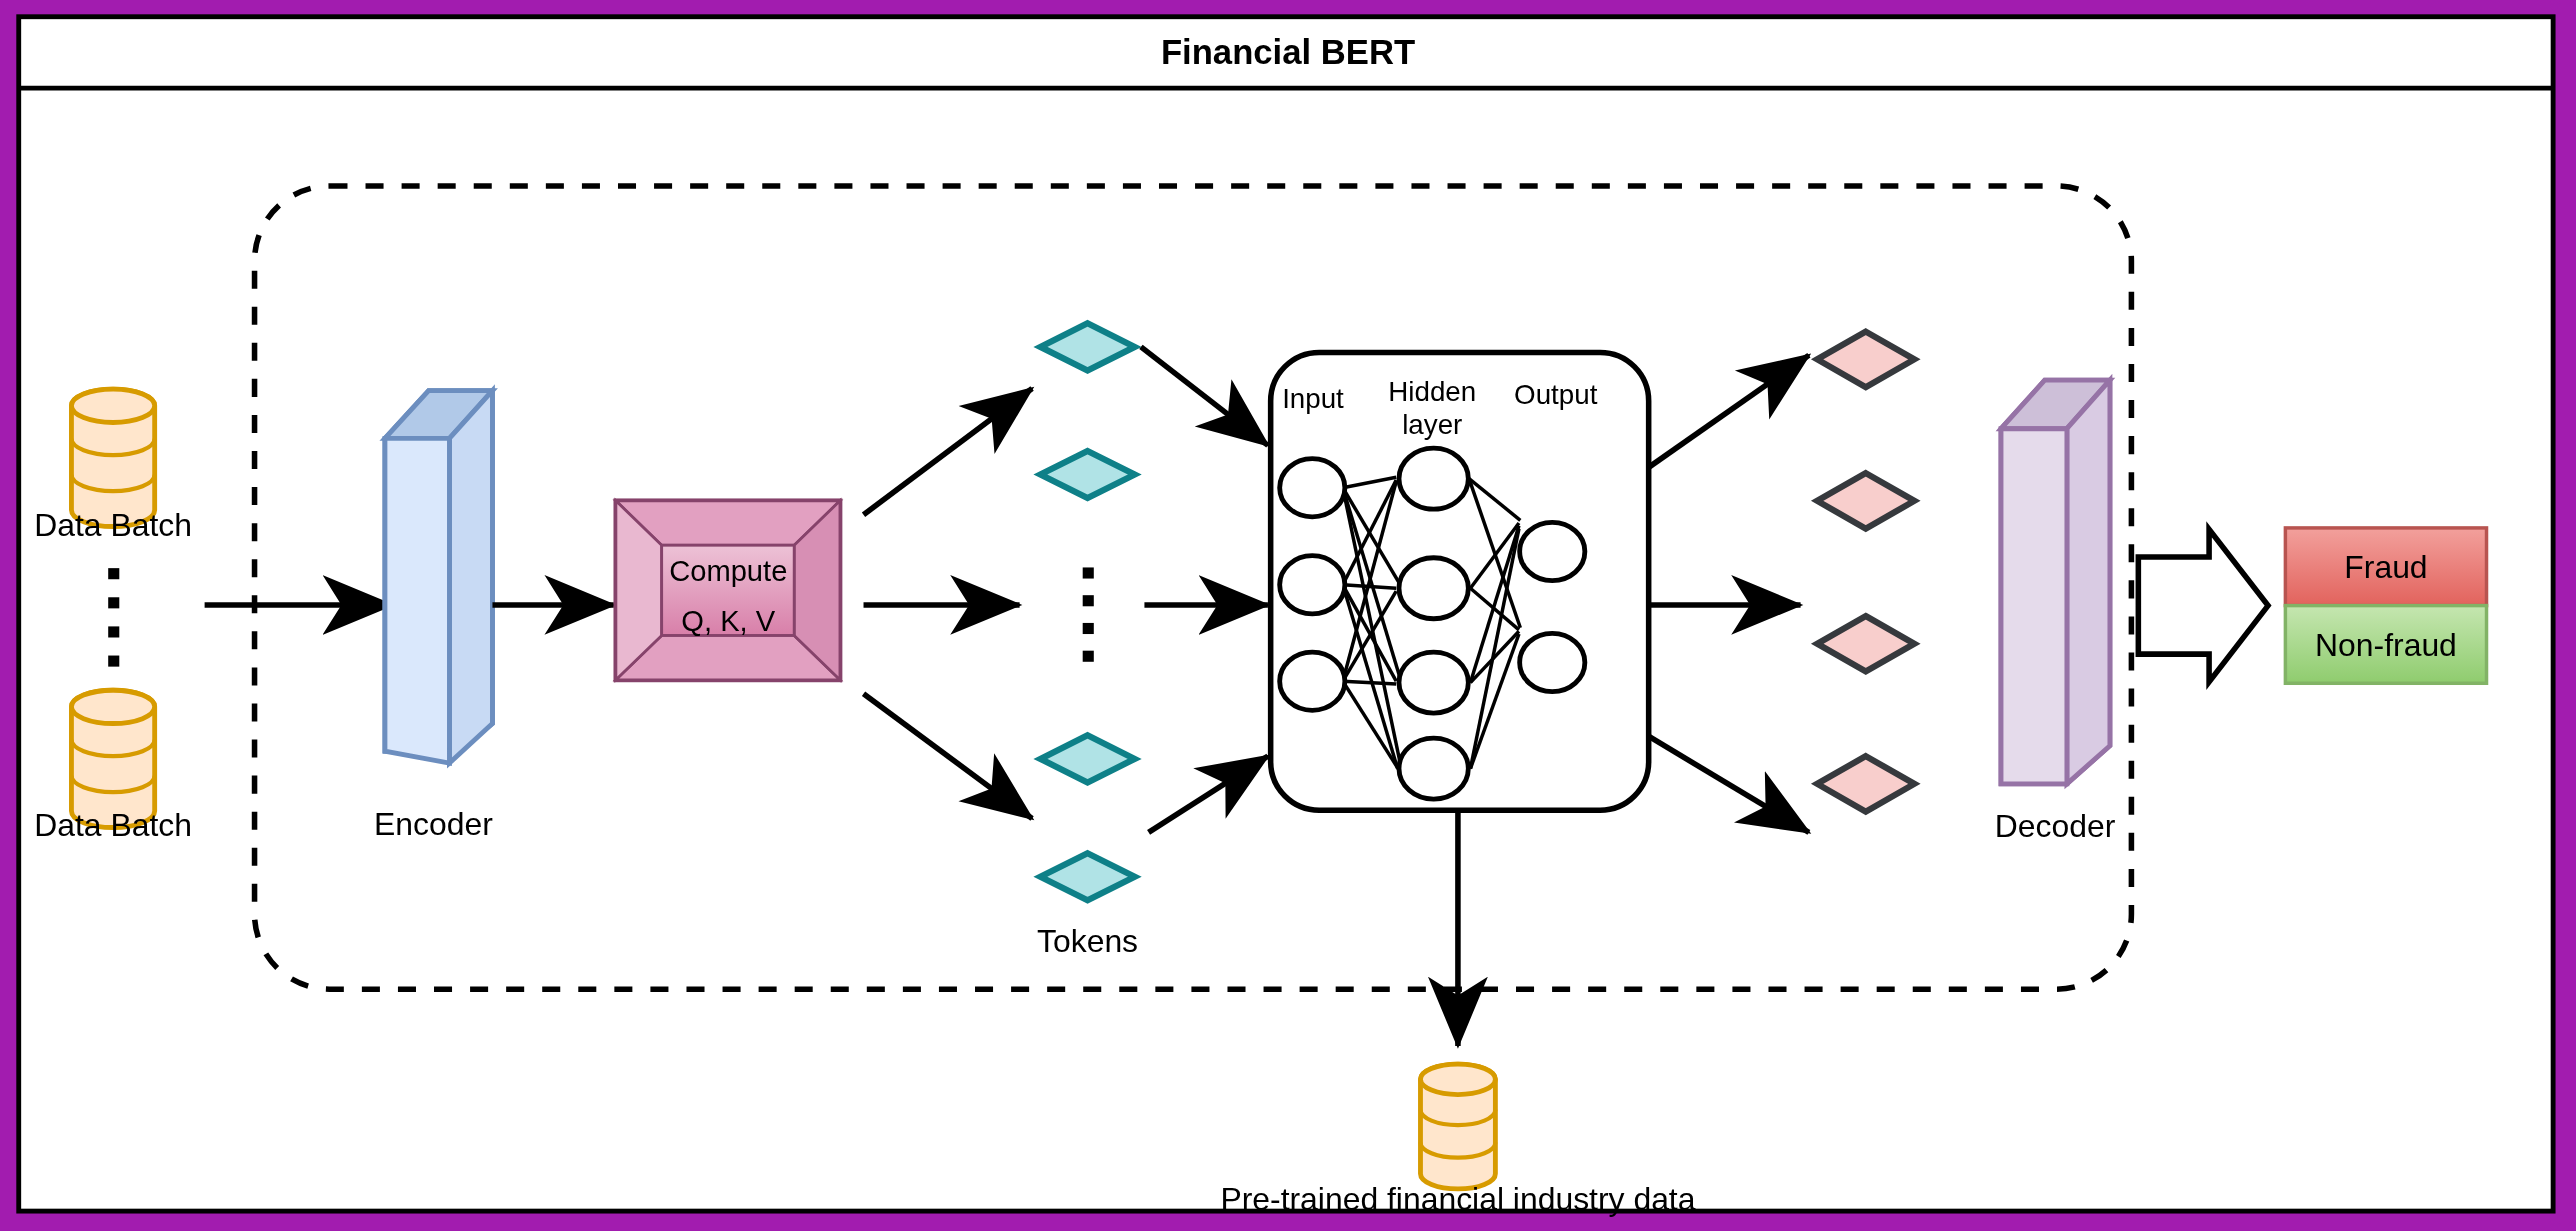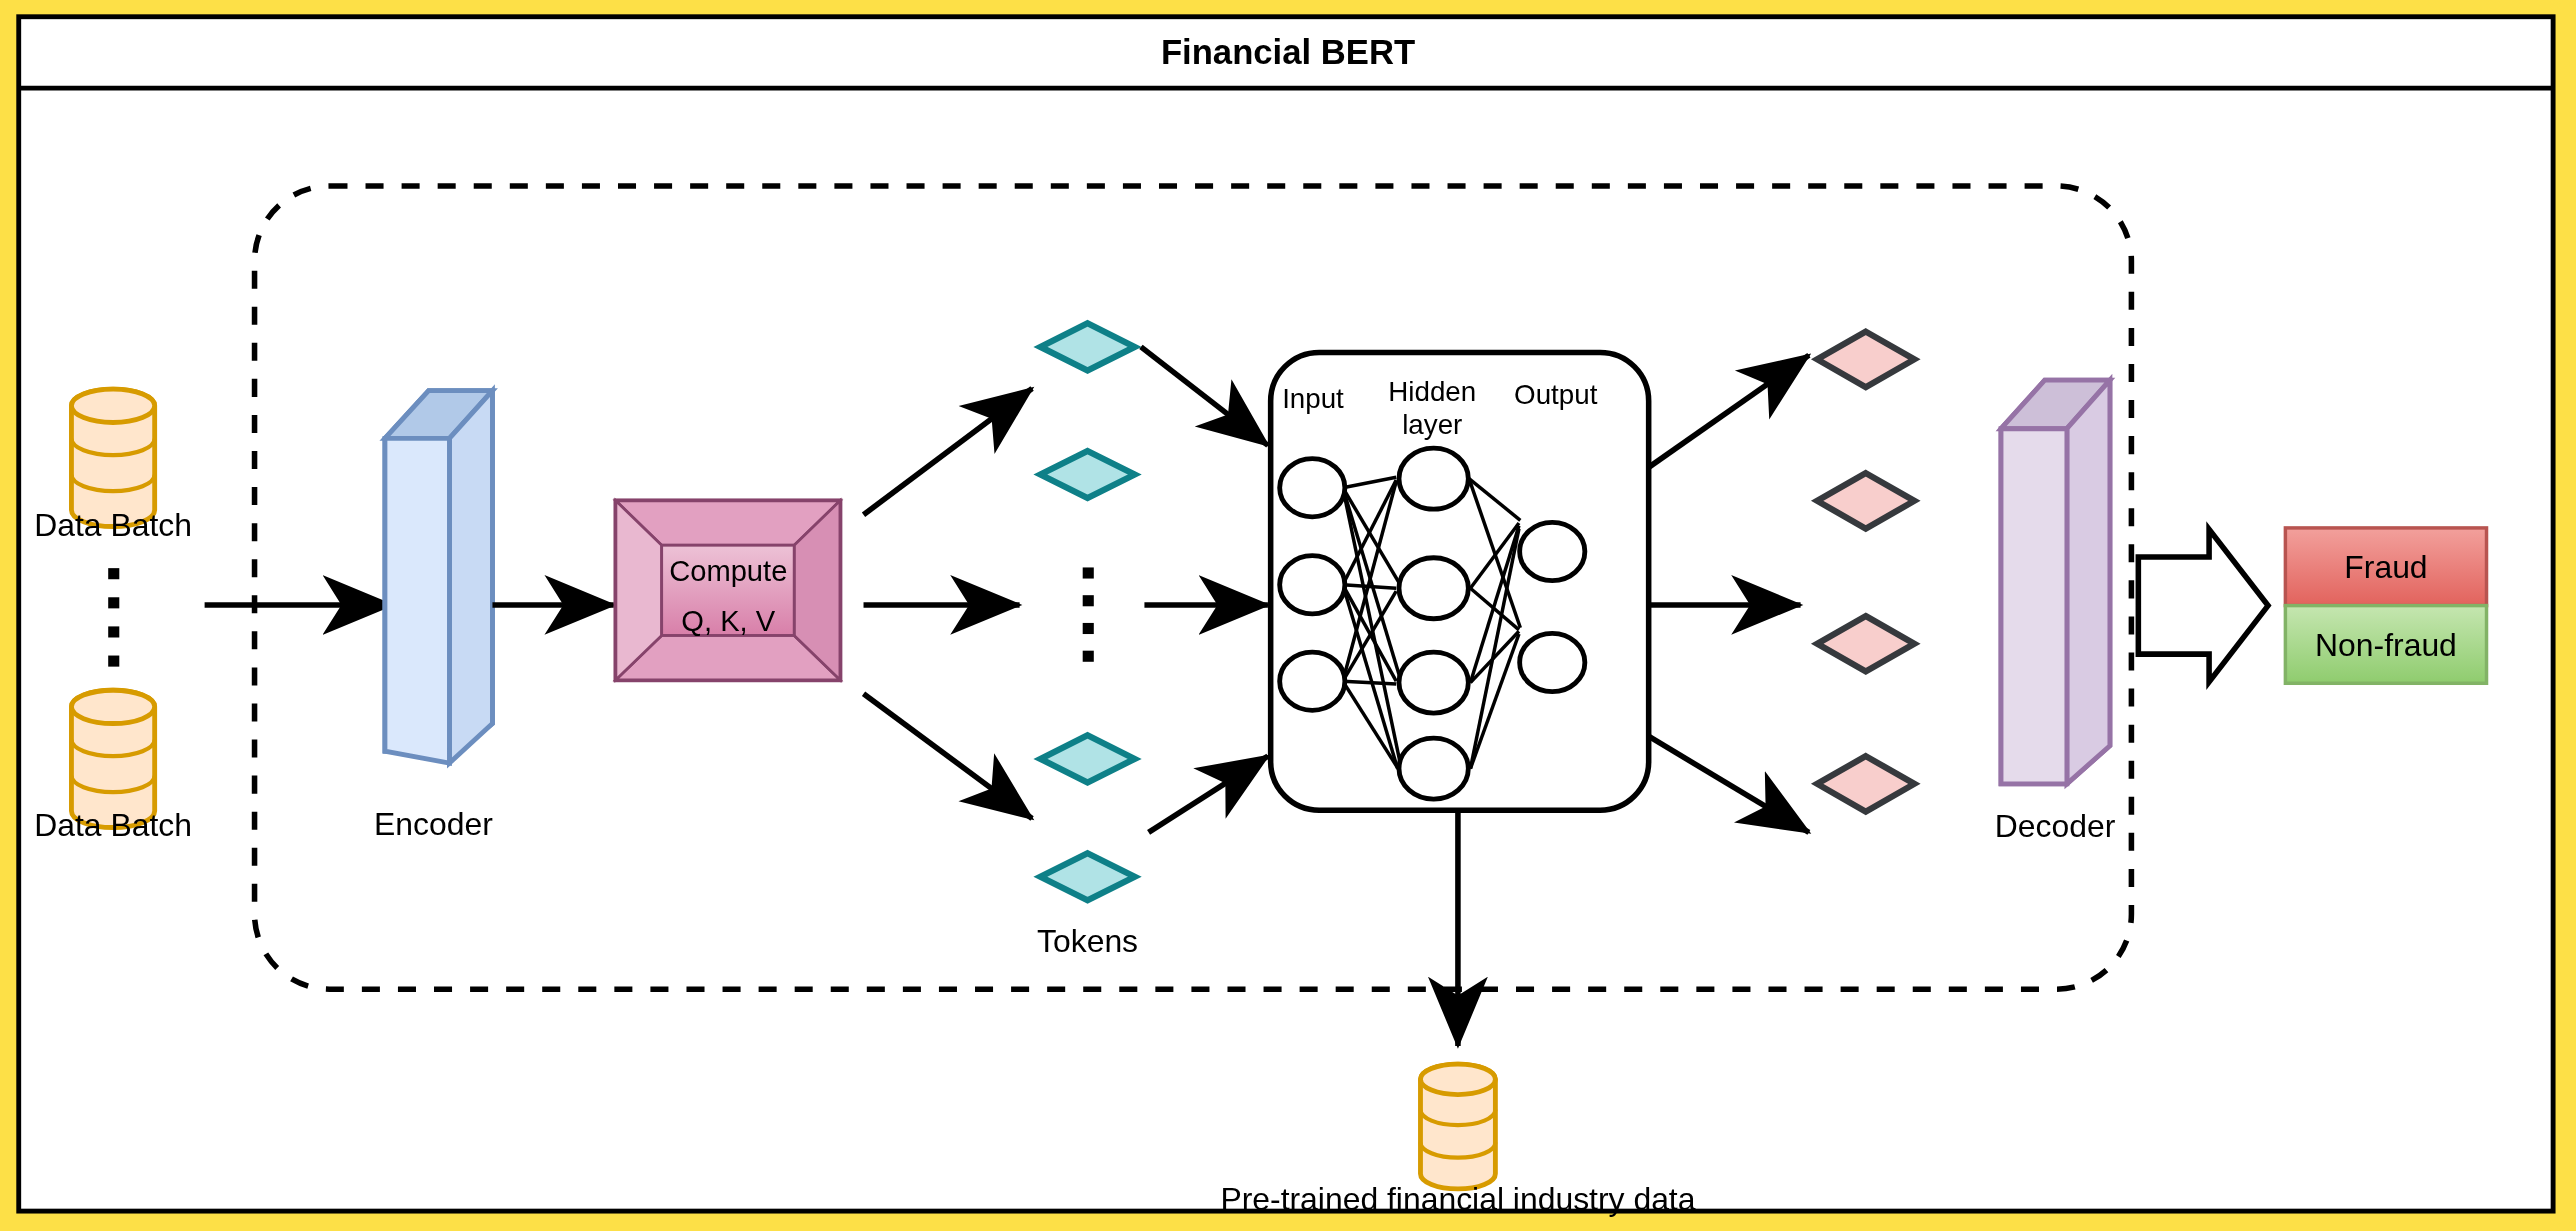--- a/index.html
+++ b/index.html
@@ -1,17 +1,17 @@
 <!DOCTYPE html>
 <html style="font-size:11px"><head>
 <meta charset="utf-8">
 <style>
   html,body{margin:0;padding:0;background:#ffffff;}
   body{width:2576px;height:1232px;font-family:"Liberation Sans",sans-serif;overflow:hidden;}
-  #stage{position:relative;width:2576px;height:1232px;background:#fde047;}
+  #stage{position:relative;width:2576px;height:1232px;background:#a21caf;}
   svg#diagram{position:absolute;left:0;top:0;width:2576px;height:1232px;display:block;}
   text{font-family:"Liberation Sans",sans-serif;fill:#000;}
   .lbl{font-size:46px;}
   .lbl-title{font-size:50px;font-weight:bold;}
   .lbl-sm{font-size:40px;}
   .lbl-box{font-size:42px;}
 </style>
 </head>
 <body>
 

